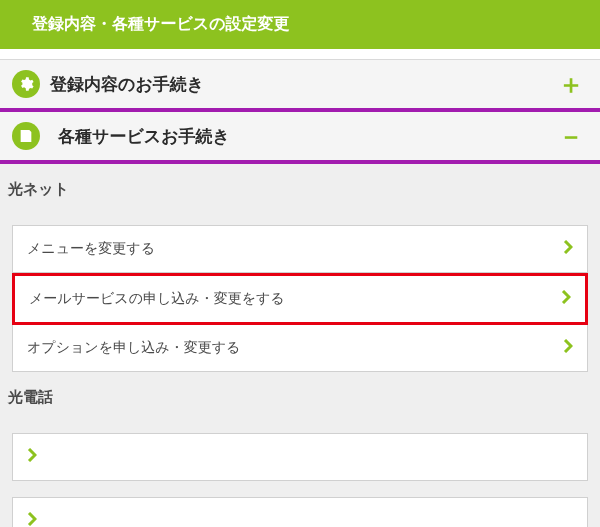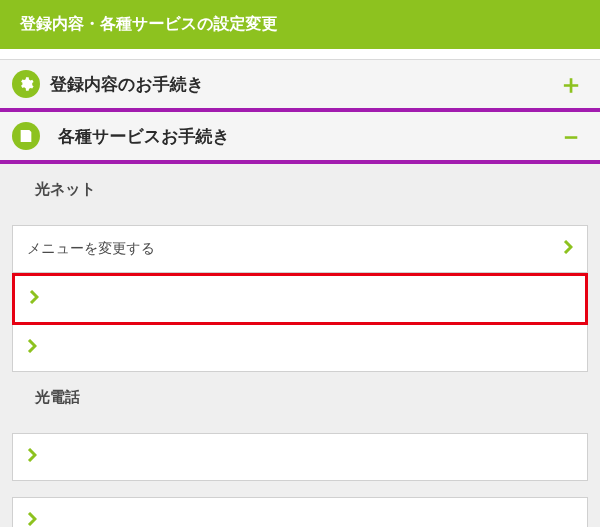--- a/index.html
+++ b/index.html
@@ -6,21 +6,21 @@
   body {
     font-family: "Hiragino Kaku Gothic ProN", "Meiryo", sans-serif;
     background: #ffffff;
     width: 600px;
   }
   .header-bar {
     background: #8dc21f;
     color: #ffffff;
     font-weight: bold;
     font-size: 16px;
-    padding: 14px 20px;
+    padding: 14px 32px;
   }
   .spacer {
     height: 10px;
     background: #ffffff;
   }
   .accordion-row {
     display: flex;
     align-items: center;
     padding: 10px 16px 10px 12px;
     background: #f5f5f5;
@@ -54,21 +54,21 @@
     line-height: 1;
   }
   .content-area {
     background: #efefef;
     padding: 0 0 8px 0;
   }
   .section-label {
     font-size: 15px;
     font-weight: bold;
     color: #4a4a4a;
-    padding: 16px 18px 10px 35px;
+    padding: 16px 18px 10px 8px;
   }
   .list-container {
     padding: 0 12px;
   }
   .list-item {
     display: flex;
     align-items: center;
     background: #ffffff;
     border: 1px solid #d0d0d0;
     padding: 14px 14px;
@@ -132,25 +132,27 @@
 
   <div class="section-label">光ネット</div>
   <div class="list-container">
     <div class="list-item">
       <span class="list-label">メニューを変更する</span>
       <span class="chevron"><svg viewBox="0 0 10 14">
             <polyline points="2,1 8,7 2,13"></polyline>
           </svg></span>
     </div>
     <div class="list-item highlighted">
+      <span class="list-label">メールサービスの申し込み・変更をする</span>
       <span class="chevron"><svg viewBox="0 0 10 14">
             <polyline points="2,1 8,7 2,13"></polyline>
           </svg></span>
     </div>
     <div class="list-item">
+      <span class="list-label">オプションを申し込み・変更する</span>
       <span class="chevron"><svg viewBox="0 0 10 14">
             <polyline points="2,1 8,7 2,13"></polyline>
           </svg></span>
     </div>
   </div>
 
   <div class="section-label">光電話</div>
   <div class="list-container">
     <div class="list-item">
       <span class="chevron"><svg viewBox="0 0 10 14">

